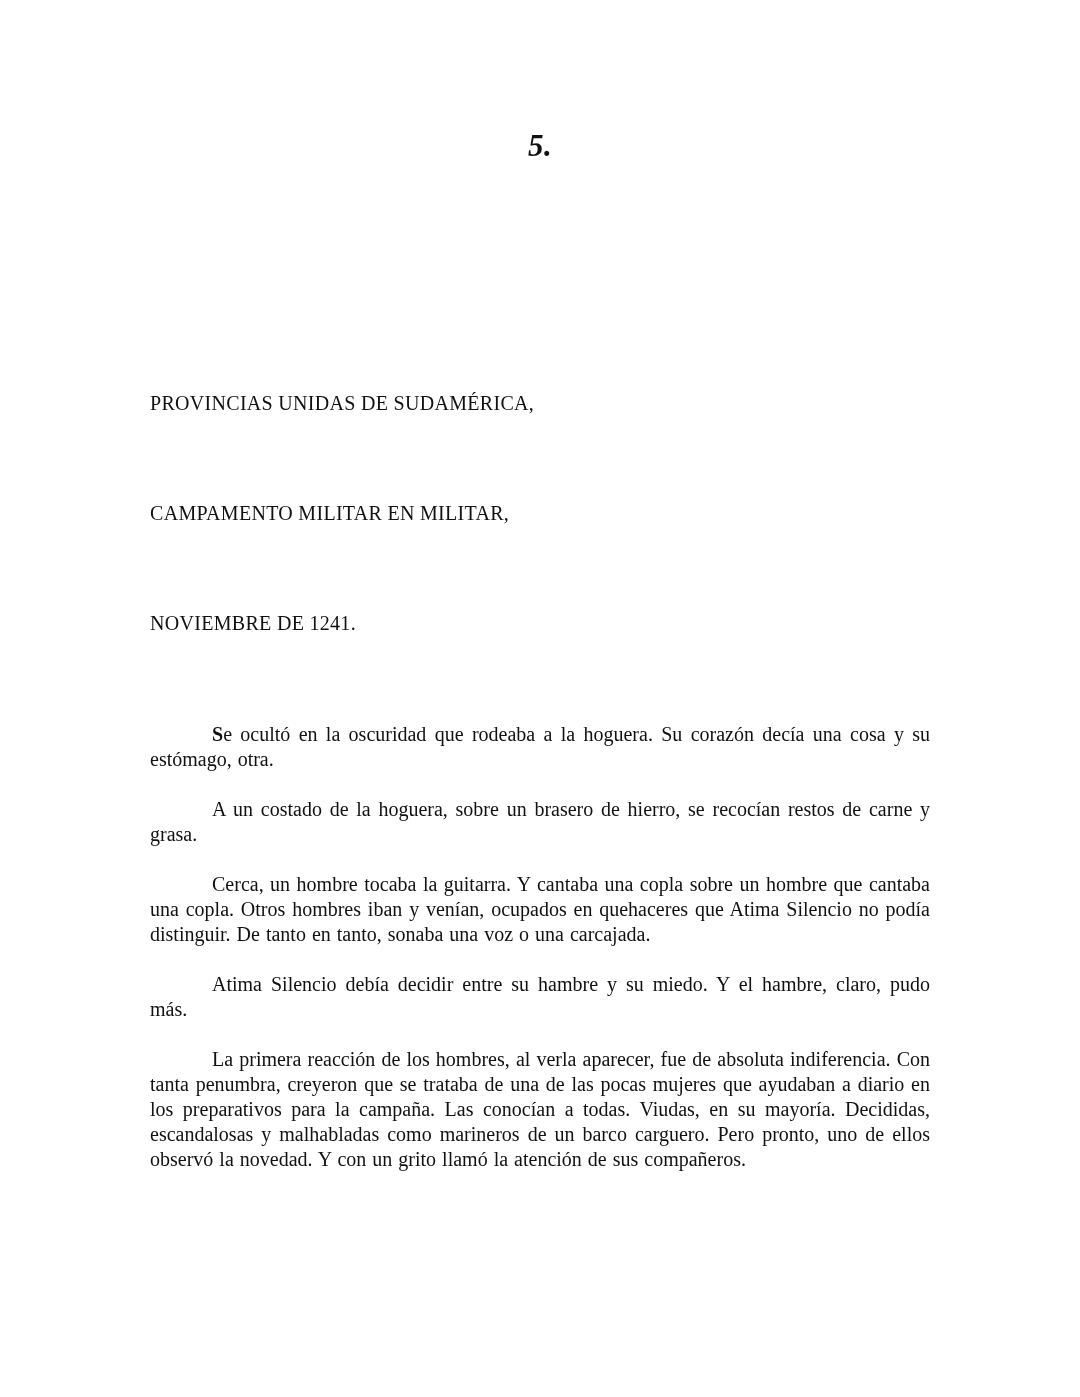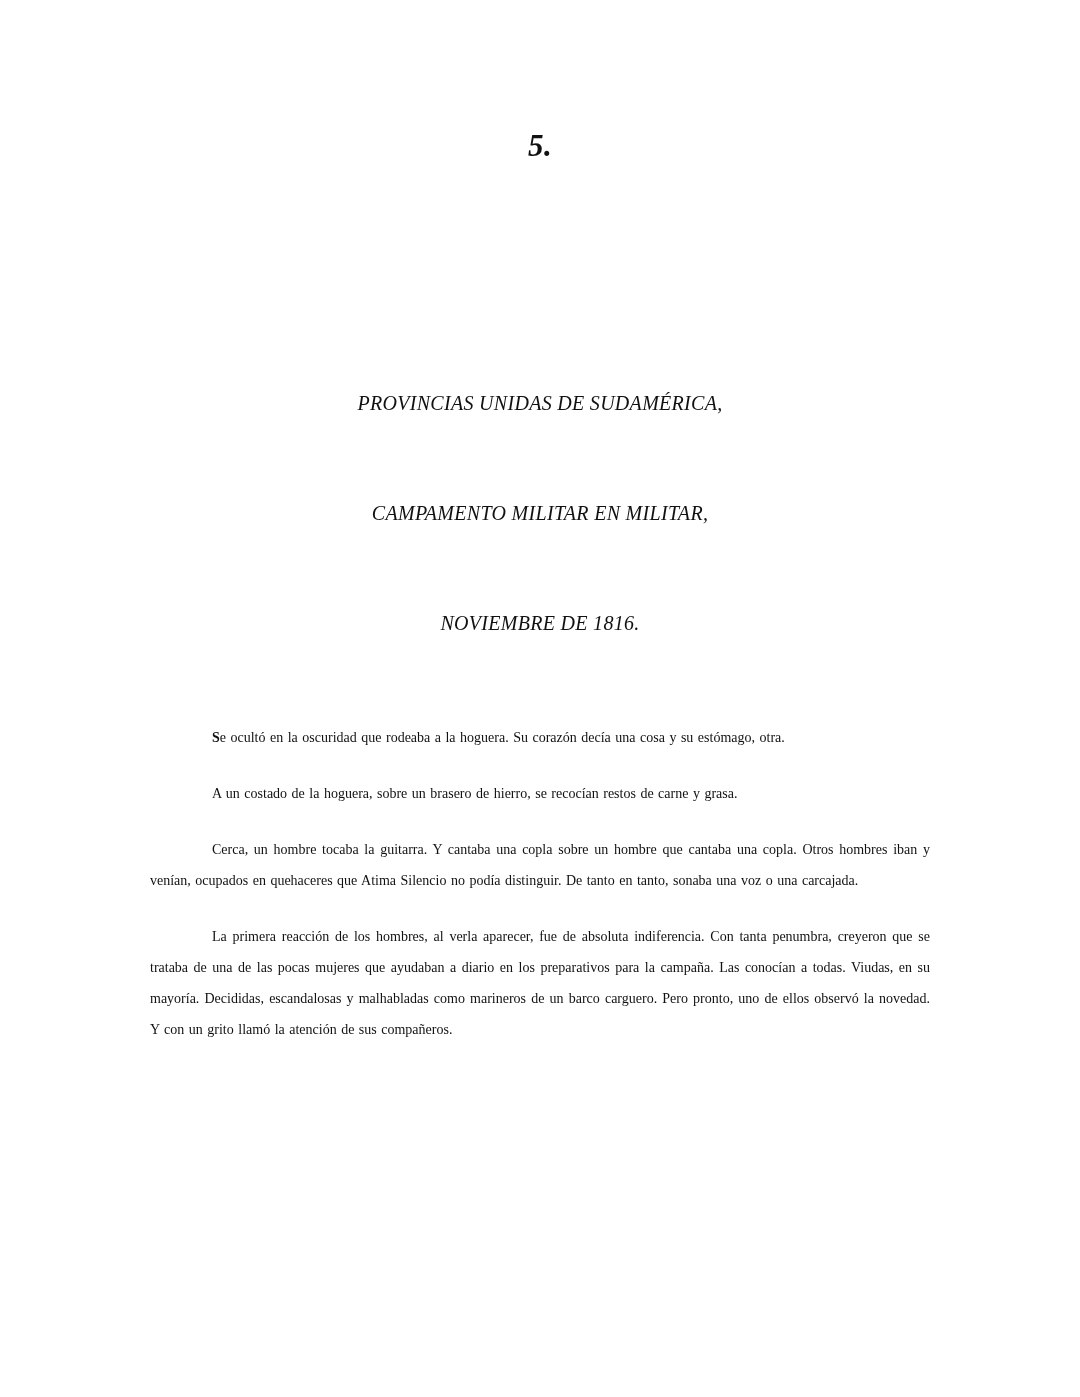--- a/index.html
+++ b/index.html
@@ -28,33 +28,32 @@
     letter-spacing: 0.5px;
   }
   .headers {
     margin-top: 228px;
   }
   .header-line {
     margin: 0 0 88px 0;
     font-size: 20px;
     line-height: 22px;
     letter-spacing: 0.3px;
-    text-align: center;
-    font-style: italic;
+    text-align: left;
   }
   .header-line:last-child {
     margin-bottom: 0;
   }
   .body-text {
     margin-top: 88px;
   }
   .para {
     margin: 0 0 25px 0;
-    font-size: 14px;
-    line-height: 31px;
+    font-size: 20px;
+    line-height: 25px;
     text-align: justify;
     text-indent: 62px;
     word-spacing: 1px;
   }
   .para:last-child {
     margin-bottom: 0;
   }
   .body-text .para:first-child::first-letter {
     font-weight: bold;
   }
@@ -62,23 +61,24 @@
 </head>
 <body>
 
 <div class="page">
 
   <div class="chapter-number">5.</div>
 
   <div class="headers">
     <p class="header-line">PROVINCIAS UNIDAS DE SUDAMÉRICA,</p>
     <p class="header-line">CAMPAMENTO MILITAR EN MILITAR,</p>
-    <p class="header-line">NOVIEMBRE DE 1816.</p>
+    <p class="header-line">NOVIEMBRE DE 1241.</p>
   </div>
 
   <div class="body-text">
     <p class="para">Se ocultó en la oscuridad que rodeaba a la hoguera. Su corazón decía una cosa y su estómago, otra.</p>
     <p class="para">A un costado de la hoguera, sobre un brasero de hierro, se recocían restos de carne y grasa.</p>
     <p class="para">Cerca, un hombre tocaba la guitarra. Y cantaba una copla sobre un hombre que cantaba una copla. Otros hombres iban y venían, ocupados en quehaceres que Atima Silencio no podía distinguir. De tanto en tanto, sonaba una voz o una carcajada.</p>
+    <p class="para">Atima Silencio debía decidir entre su hambre y su miedo. Y el hambre, claro, pudo más.</p>
     <p class="para">La primera reacción de los hombres, al verla aparecer, fue de absoluta indiferencia. Con tanta penumbra, creyeron que se trataba de una de las pocas mujeres que ayudaban a diario en los preparativos para la campaña. Las conocían a todas. Viudas, en su mayoría. Decididas, escandalosas y malhabladas como marineros de un barco carguero. Pero pronto, uno de ellos observó la novedad. Y con un grito llamó la atención de sus compañeros.</p>
   </div>
 
 </div>
 
 </body></html>

